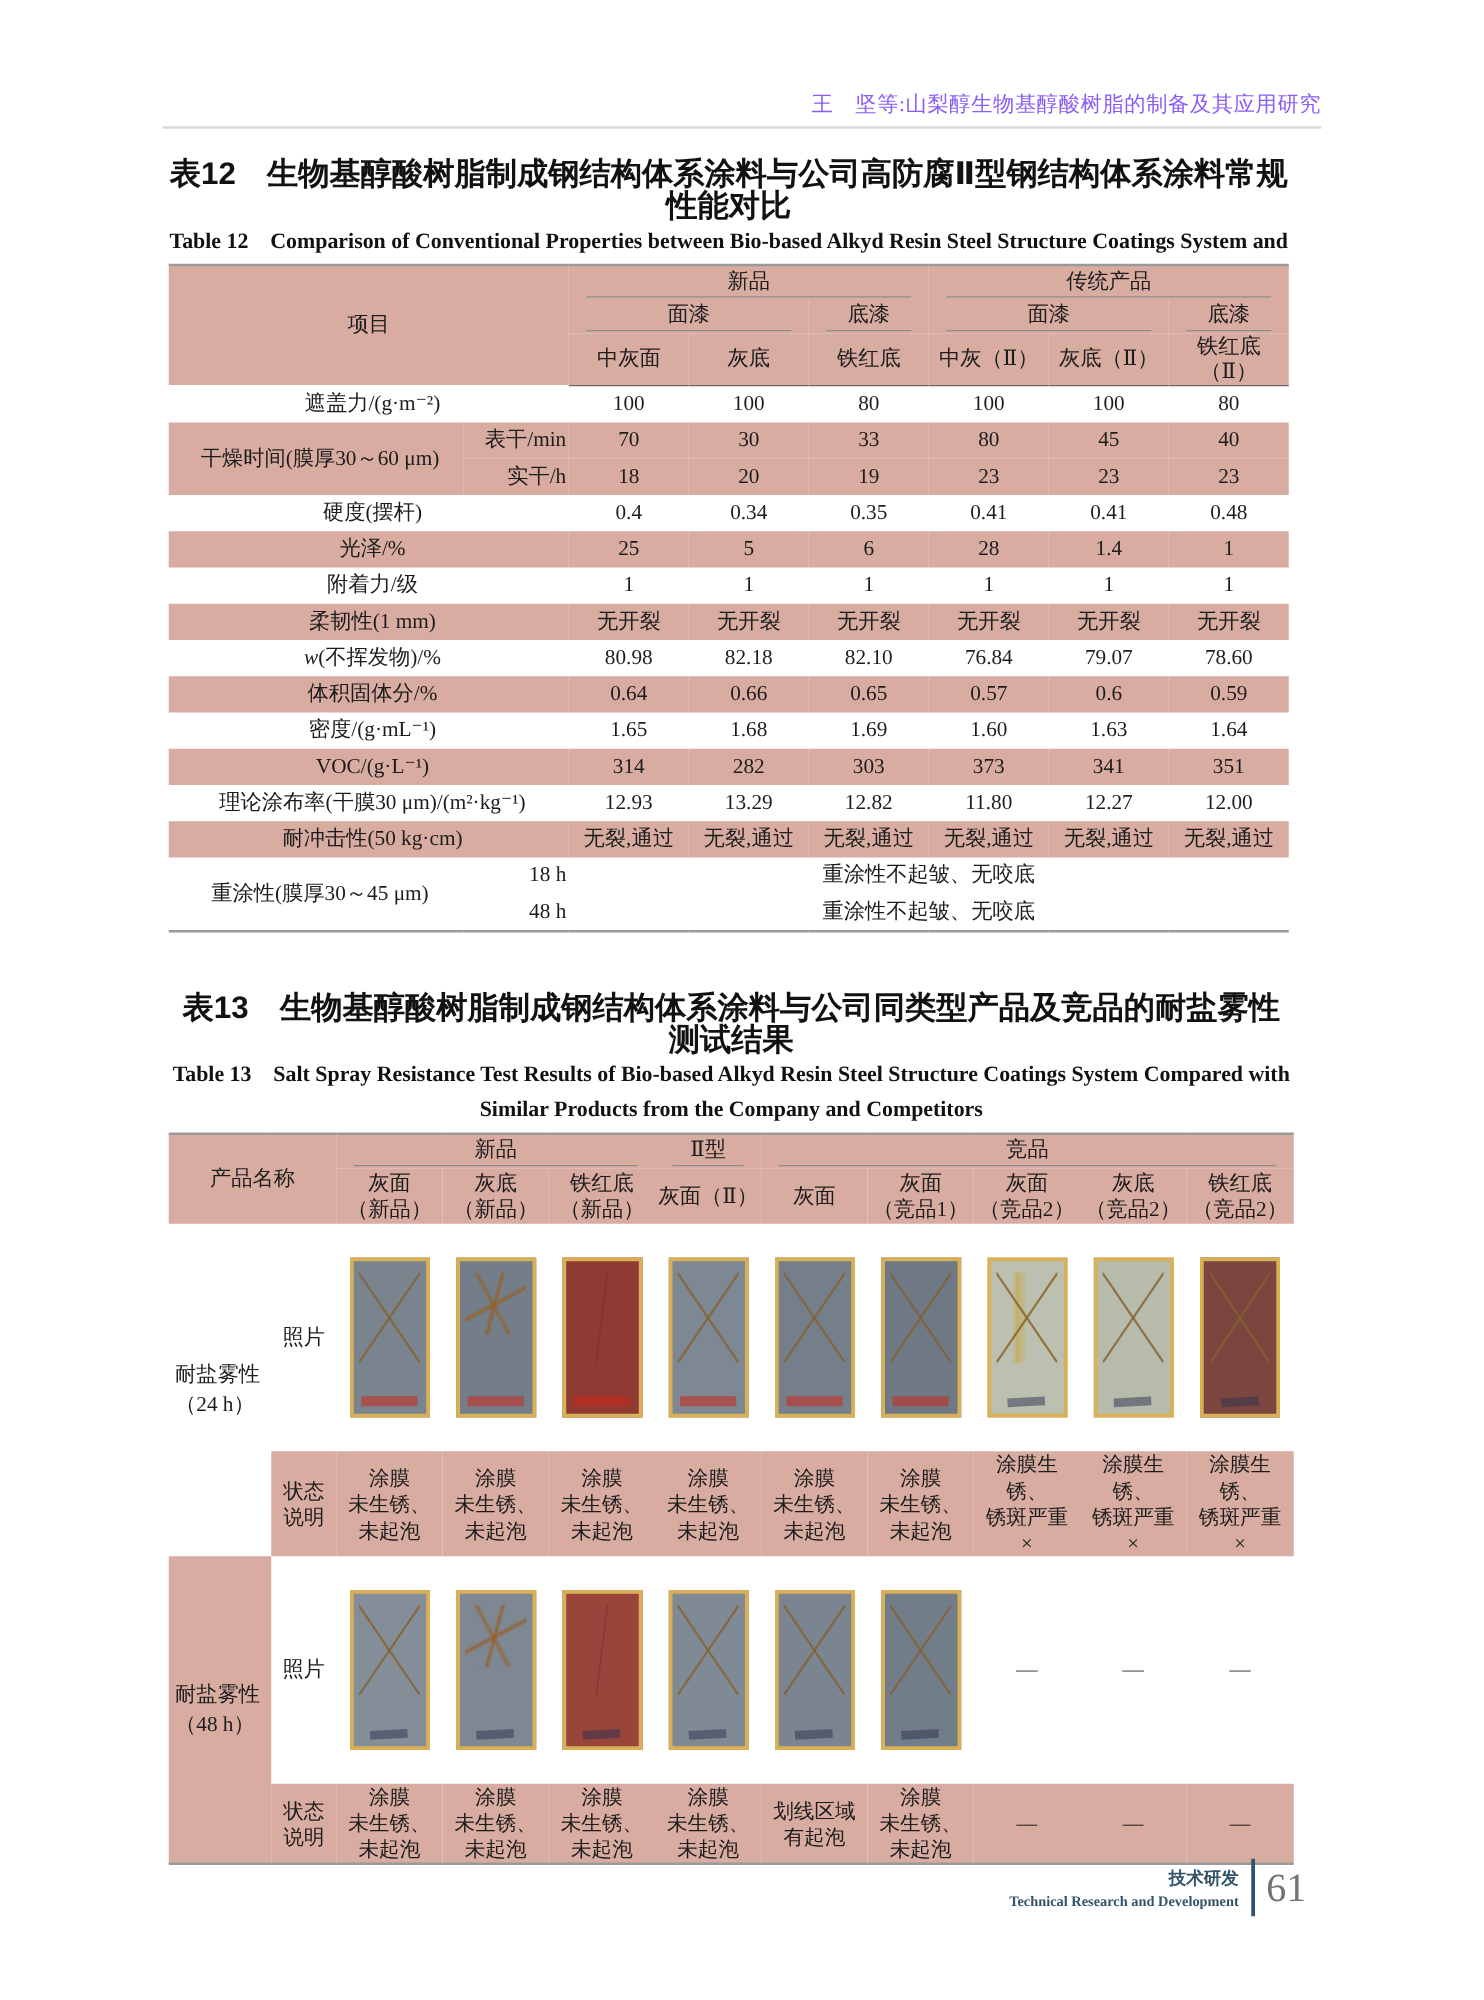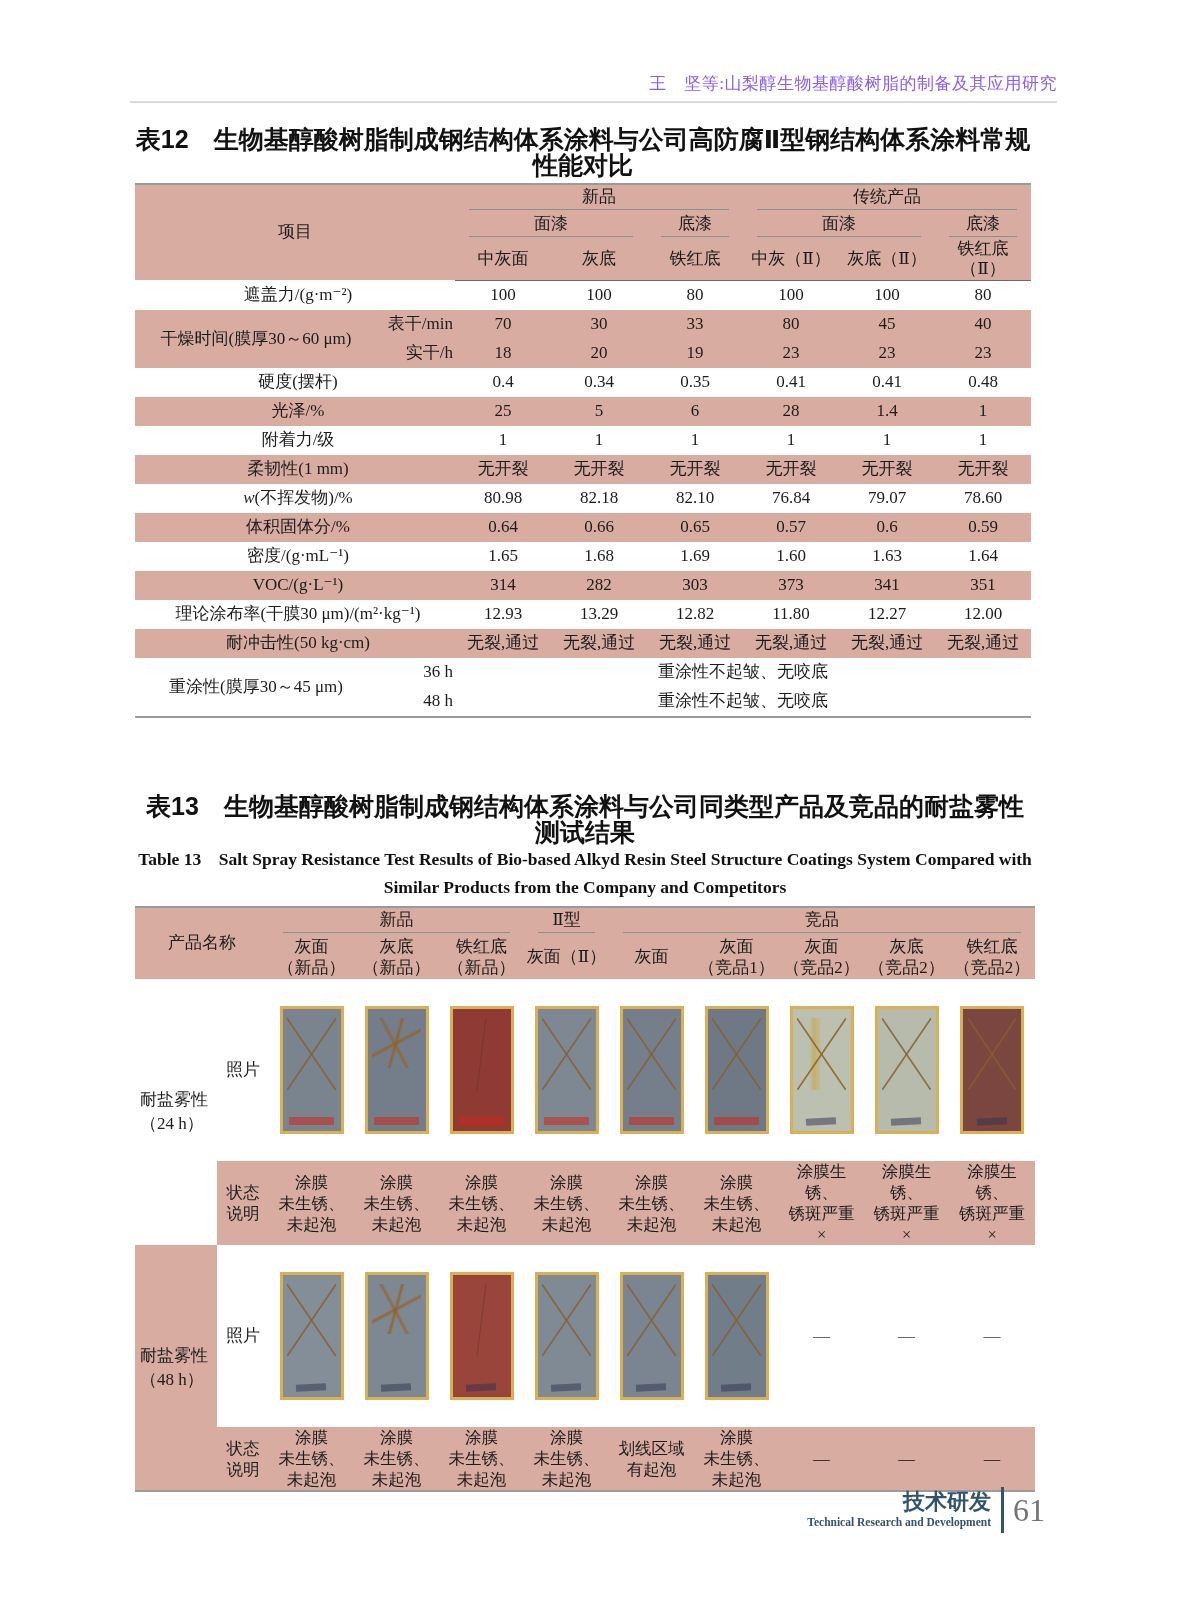--- a/index.html
+++ b/index.html
@@ -63,35 +63,36 @@
   .scr-faint .sx{background:
      linear-gradient(97deg,transparent 48%,rgba(95,50,40,.5) 50%,transparent 52%);}
   .mk{bottom:6px;left:12%;right:12%;height:8px;}
   .mk-red .mk{background:rgba(205,38,26,.55);border-radius:1px;}
   .mk-dark .mk{left:24%;right:24%;height:7px;background:rgba(45,50,78,.5);transform:rotate(-3deg);}
 
   
   .footer{position:absolute;top:1487px;left:0;width:1045px;display:flex;
           justify-content:flex-end;align-items:center;}
   .f-left{text-align:right;color:#33536b;}
-  .f-cn{font-family:"Liberation Sans","DejaVu Sans",sans-serif;font-weight:bold;font-size:22px;line-height:24px;}
+  .f-cn{font-family:"Liberation Sans","DejaVu Sans",sans-serif;font-weight:bold;font-size:14px;line-height:24px;}
   .f-en{font-weight:bold;font-size:11.5px;line-height:17px;}
   .f-bar{width:3px;height:46px;background:#33536b;margin:0 9px 0 10px;}
   .f-num{font-size:32px;color:#737373;}
 </style>
 </head>
 <body>
 
 <div class="page">
 
   <div class="page-header">王　坚等:山梨醇生物基醇酸树脂的制备及其应用研究</div>
   <div class="header-rule"></div>
 
   <div class="tblock" style="top:126px;width:896px;">
     <div class="title-cn">表12　生物基醇酸树脂制成钢结构体系涂料与公司高防腐Ⅱ型钢结构体系涂料常规性能对比</div>
+    <div class="title-en">Table 12　Comparison of Conventional Properties between Bio-based Alkyd Resin Steel Structure Coatings System and</div>
 
     <table class="dt t12">
       <colgroup>
         <col style="width:236px">
           <col style="width:84px">
         <col style="width:96px">
           <col style="width:96px">
           <col style="width:96px">
         <col style="width:96px">
           <col style="width:96px">
@@ -243,21 +244,21 @@
         <td class="lbl" colspan="2">耐冲击性(50 kg·cm)</td>
         <td>无裂,通过</td>
         <td>无裂,通过</td>
         <td>无裂,通过</td>
         <td>无裂,通过</td>
         <td>无裂,通过</td>
         <td>无裂,通过</td>
       </tr>
       <tr>
         <td class="lbl" rowspan="2">重涂性(膜厚30～45 μm)</td>
-        <td class="sub">36 h</td>
+        <td class="sub">18 h</td>
         <td colspan="6">重涂性不起皱、无咬底</td>
       </tr>
       <tr>
         <td class="sub">48 h</td>
         <td colspan="6">重涂性不起皱、无咬底</td>
       </tr>
     </tbody>
       </table>
   </div>
 

